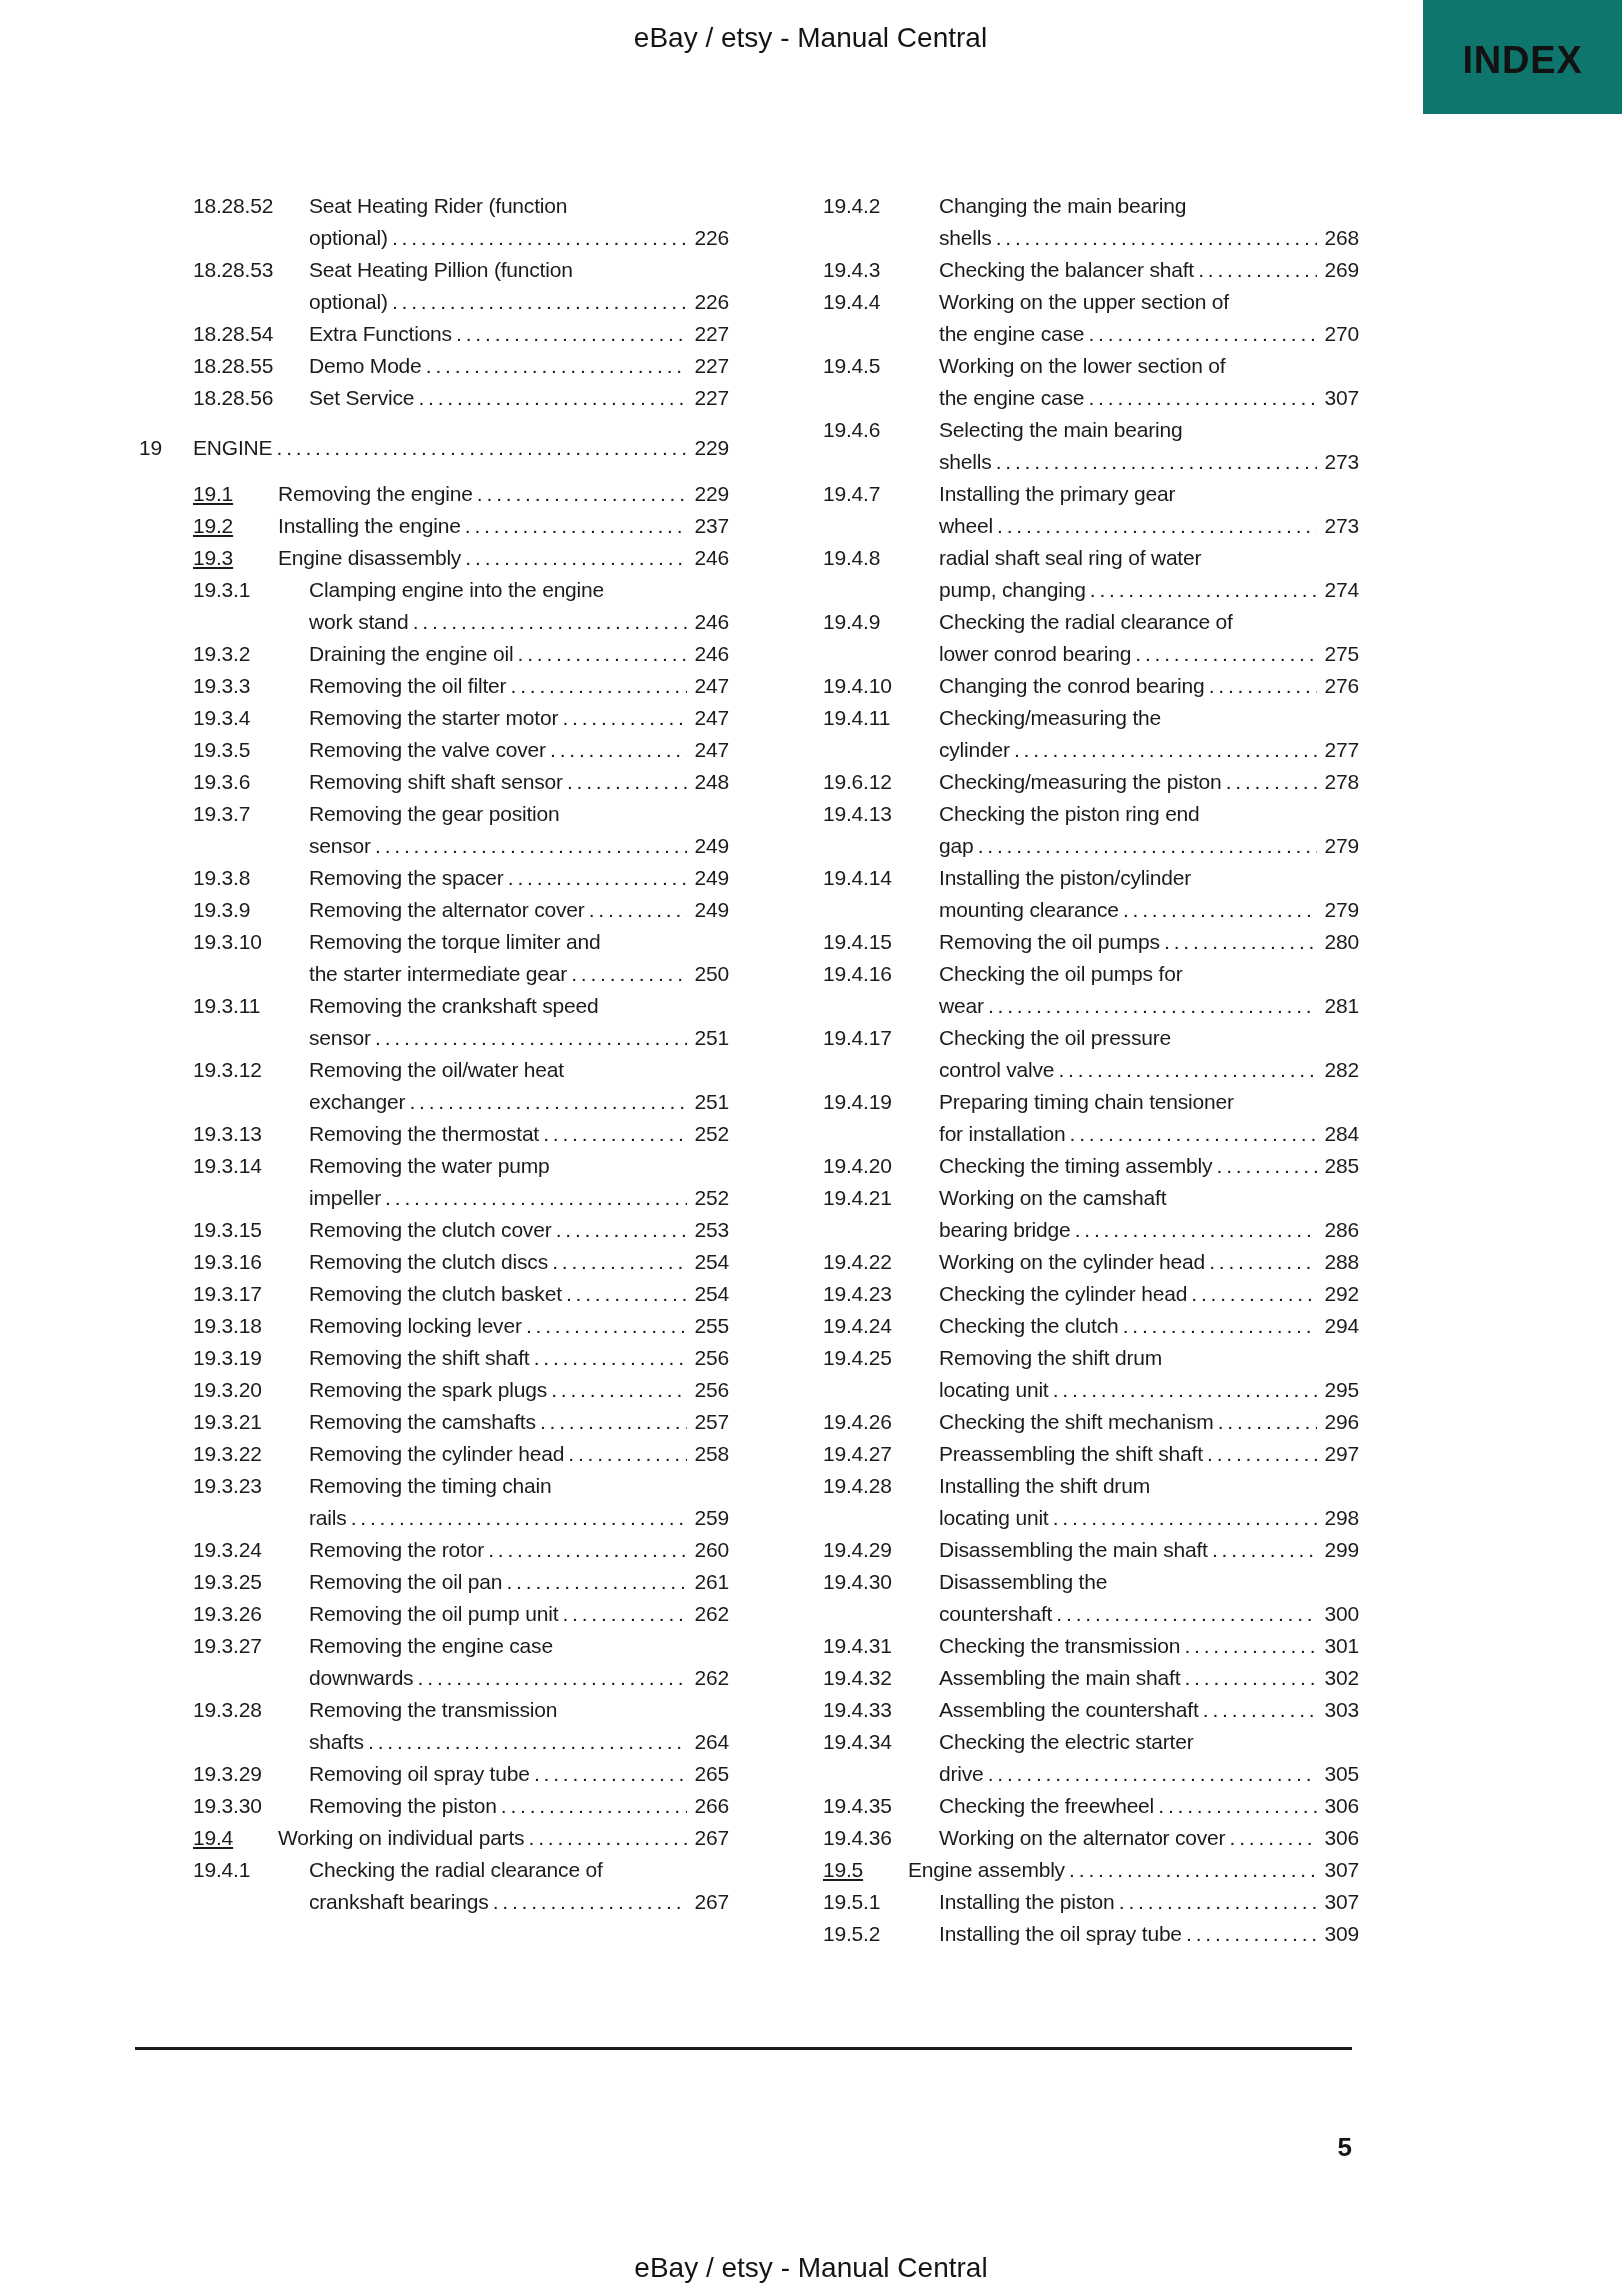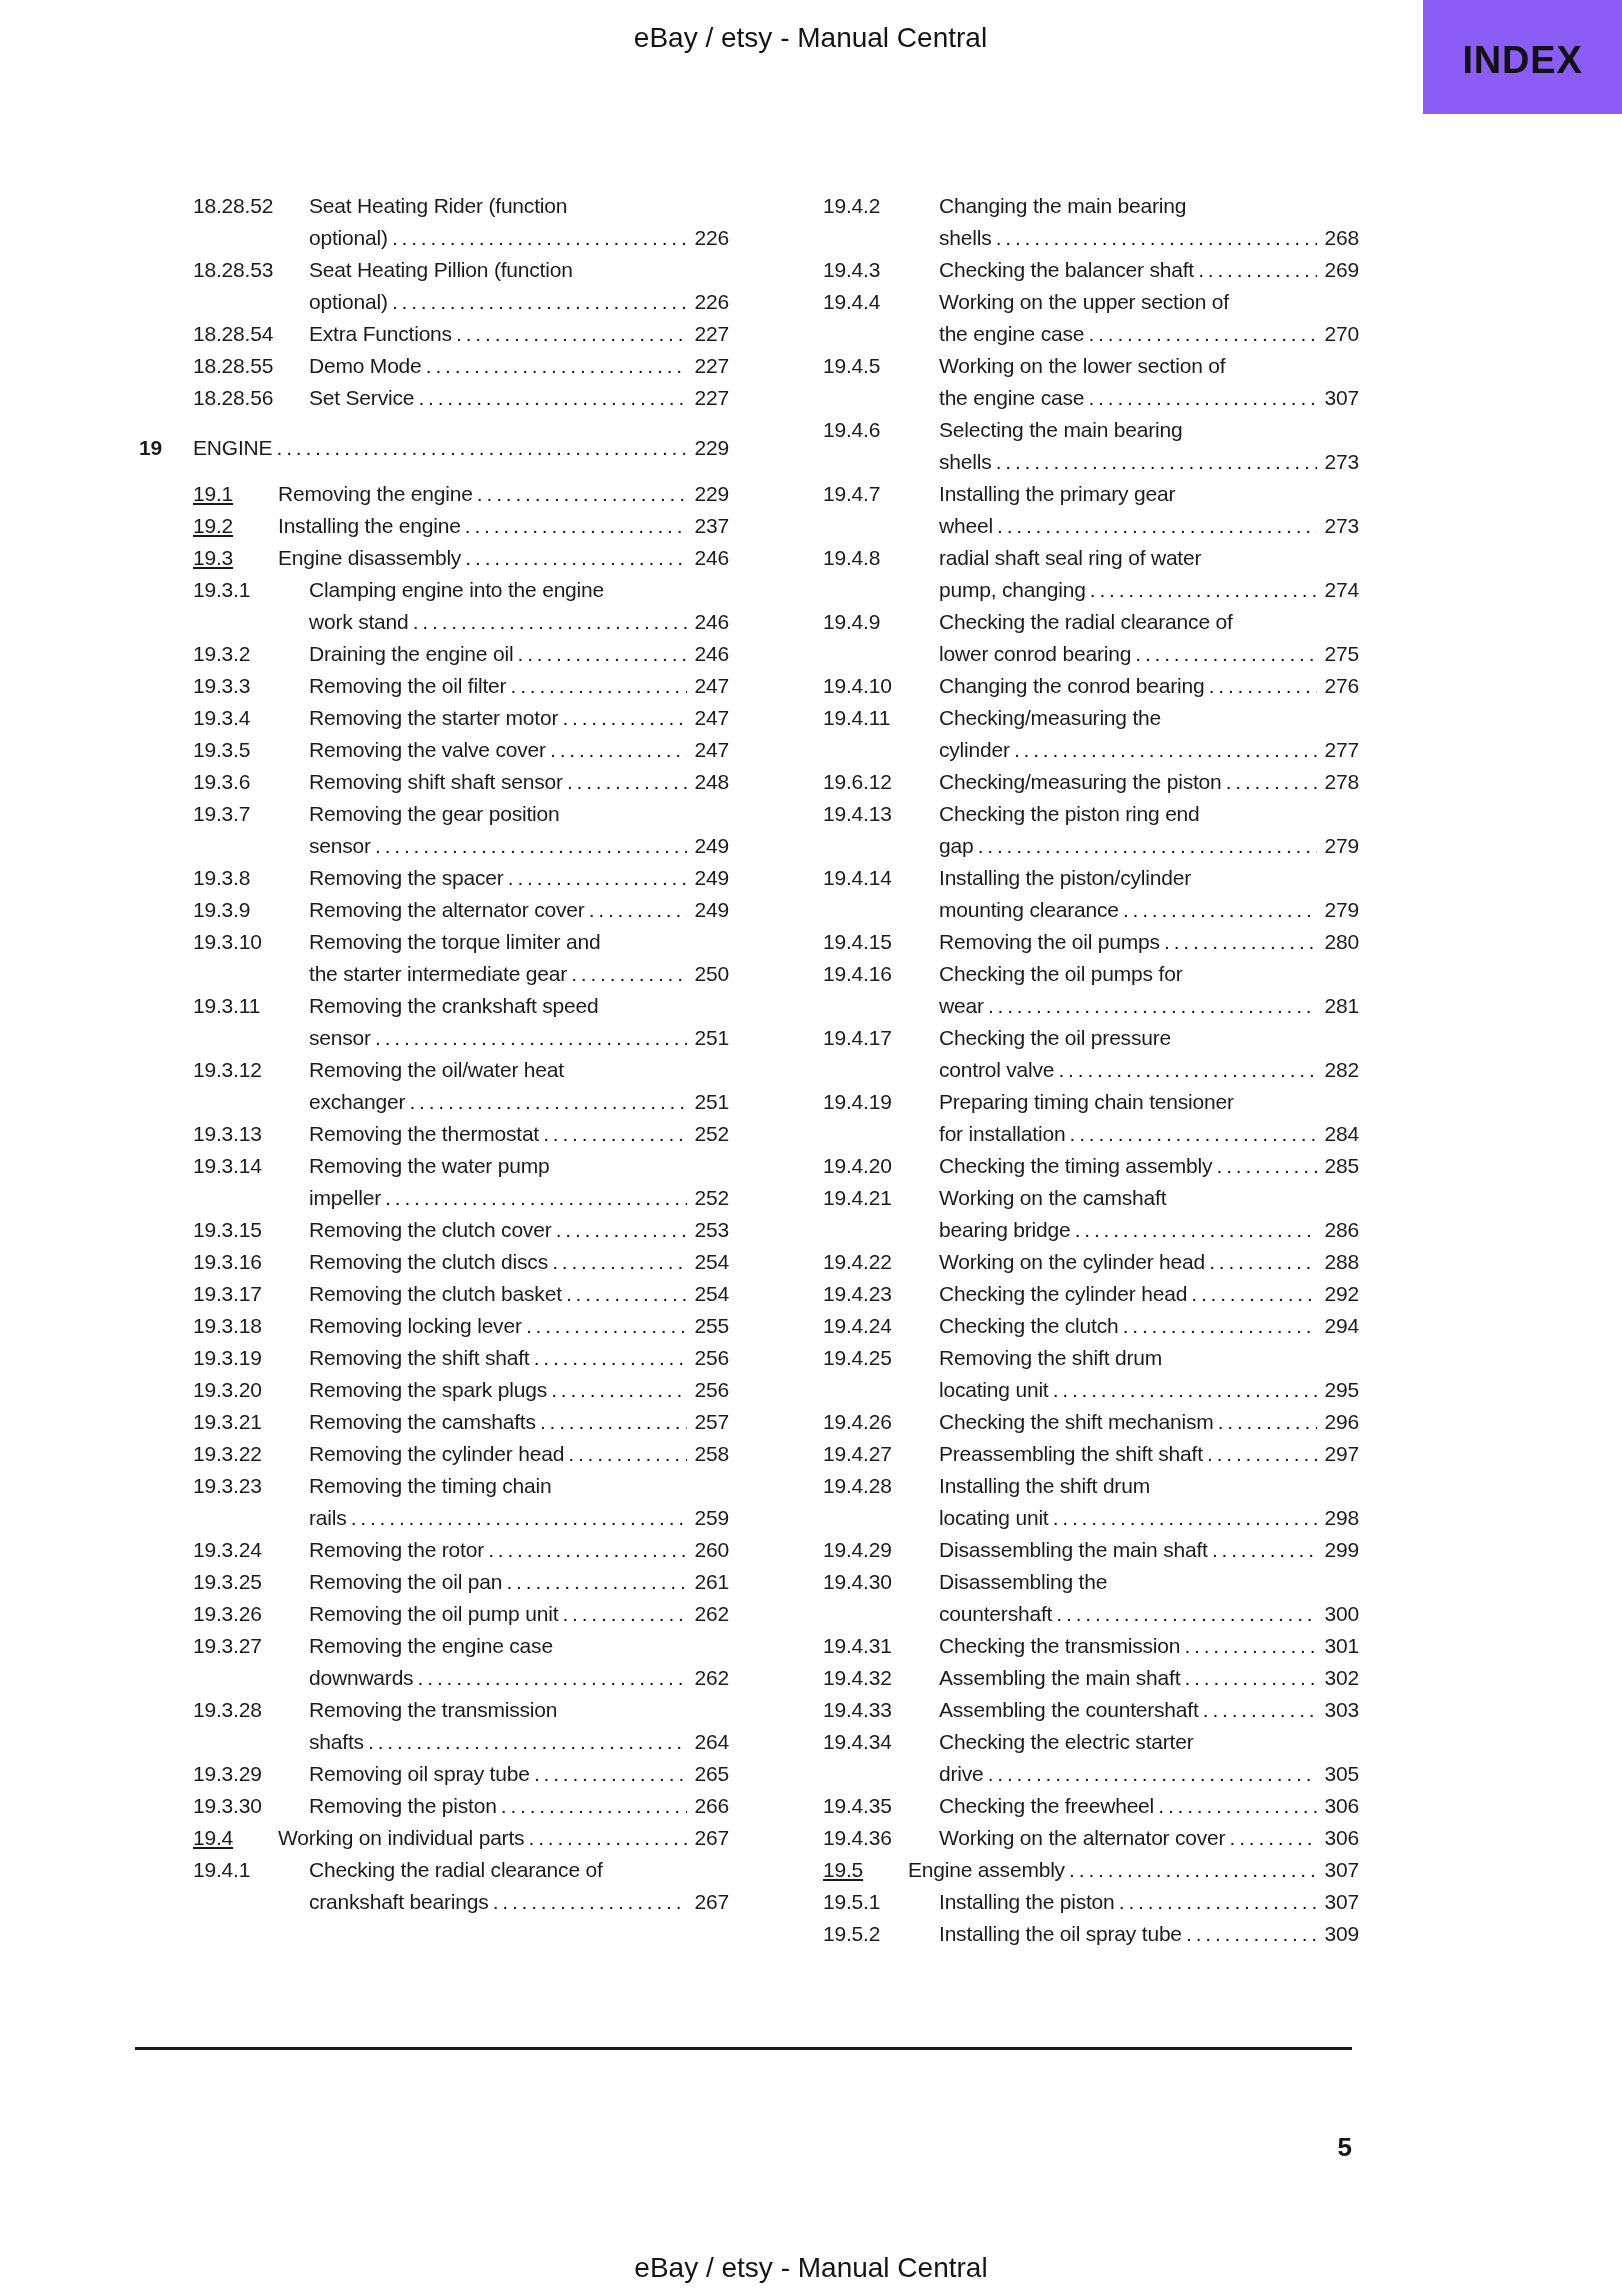--- a/index.html
+++ b/index.html
@@ -28,21 +28,21 @@
   .page-header-title .inner {
     display: inline-block;
     transform: translateX(98px);
   }
   .index-box {
     position: absolute;
     top: 0;
     left: 1423px;
     width: 199px;
     height: 114px;
-    background: #8b5cf6;
+    background: #0f766e;
     display: flex;
     align-items: center;
     justify-content: center;
   }
   .index-label {
     font-weight: 700;
     font-size: 38px;
     letter-spacing: 0.8px;
     color: #121212;
     padding-top: 6.7px;
@@ -53,21 +53,21 @@
     width: 536px;
     font-size: 21px;
     line-height: 32px;
     letter-spacing: -0.2px;
   }
   .toc-col.left  { left: 193px; }
   .toc-col.right { left: 823px; }
   .entry { display: flex; }
   .entry.chap { margin-left: -54px; margin-top: 18.3px; margin-bottom: 14px; }
   .entry .num { flex: none; }
-  .entry.chap .num { width: 54px; font-weight: bold; }
+  .entry.chap .num { width: 54px; }
   .entry.sec  .num { width: 85px; text-decoration: underline; }
   .entry.sub  .num { width: 116px; }
   .entry .body { flex: 1; min-width: 0; }
   .line { display: flex; align-items: baseline; }
   .line .t { flex: none; white-space: nowrap; }
   .dots {
     flex: 1 1 auto;
     min-width: 10px;
     overflow: hidden;
     white-space: nowrap;

